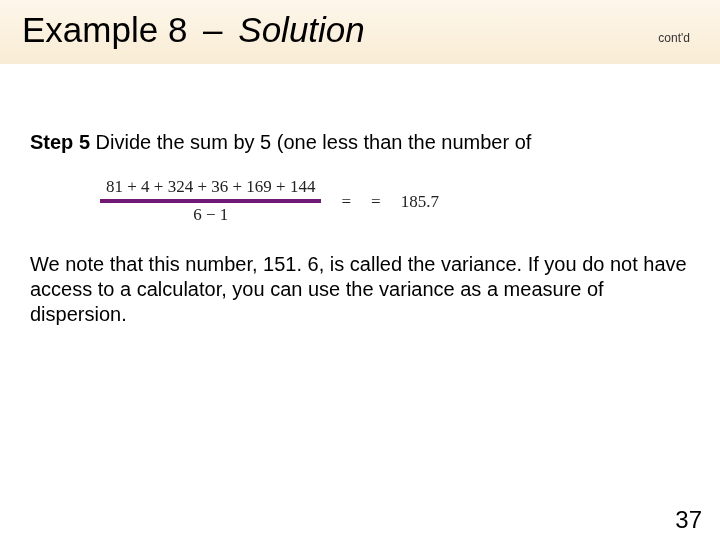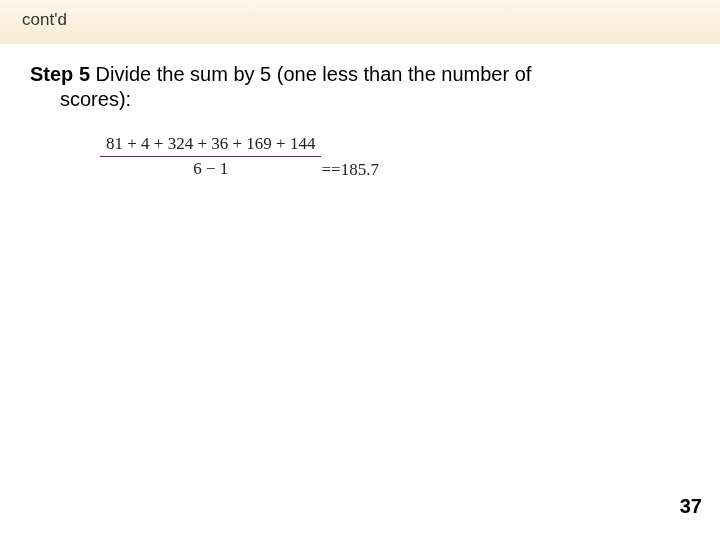--- a/index.html
+++ b/index.html
@@ -23,94 +23,99 @@
     font-size: 35px;
     font-weight: normal;
   }
   .title-main .dash {
     margin: 0 6px;
   }
   .title-main .italic {
     font-style: italic;
   }
   .contd {
-    font-size: 17px;
+    font-size: 12px;
     color: #333;
     font-weight: normal;
     padding-right: 8px;
   }
   .content {
     padding: 18px 30px 0 30px;
     font-size: 20px;
     line-height: 1.25;
   }
   .step-block {
     margin-bottom: 22px;
+    margin-top: 48px;
   }
   .step-label {
     font-weight: bold;
   }
   .indent {
     display: block;
     padding-left: 30px;
   }
   .equation {
     margin: 14px 0 26px 70px;
     font-family: "Times New Roman", Times, serif;
     font-size: 17px;
     display: flex;
-    align-items: flex-end;
-    gap: 0;
+    align-items: center;
+    gap: 20px;
     color: #222;
   }
   .frac {
     display: inline-flex;
     flex-direction: column;
     align-items: center;
     line-height: 1.2;
   }
   .frac .num {
     padding: 0 6px 2px 6px;
   }
   .frac .den {
-    border-top: 1px solid #701a75;
+    border-top: 4px solid #701a75;
     padding: 2px 6px 0 6px;
     width: 100%;
     text-align: center;
   }
   .para {
     margin-bottom: 30px;
   }
   .page-num {
     position: absolute;
-    bottom: 22px;
+    bottom: 6px;
     right: 18px;
-    font-size: 20px;
-    font-weight: bold;
+    font-size: 24px;
   }
 </style>
 </head>
 <body>
 
 <div class="title-bar">
+  <div class="title-main">
+    <span>Example 8</span>
+    <span class="dash">–</span>
+    <span class="italic">Solution</span>
+  </div>
   <div class="contd">cont'd</div>
 </div>
 
 <div class="content">
   <div class="step-block">
     <span class="step-label">Step 5</span><span> Divide the sum by 5 (one less than the number of</span>
-    <span class="indent">scores):</span>
   </div>
 
   <div class="equation">
     <span class="frac">
       <span class="num">81 + 4 + 324 + 36 + 169 + 144</span>
       <span class="den">6 − 1</span>
     </span>
     <span>=</span>
     <span>=</span>
     <span>185.7</span>
   </div>
 
+  <div class="para">We note that this number, 151. 6, is called the variance. If you do not have access to a calculator, you can use the variance as a measure of dispersion.</div>
 
 </div>
 
 <div class="page-num">37</div>
 
 </body></html>

